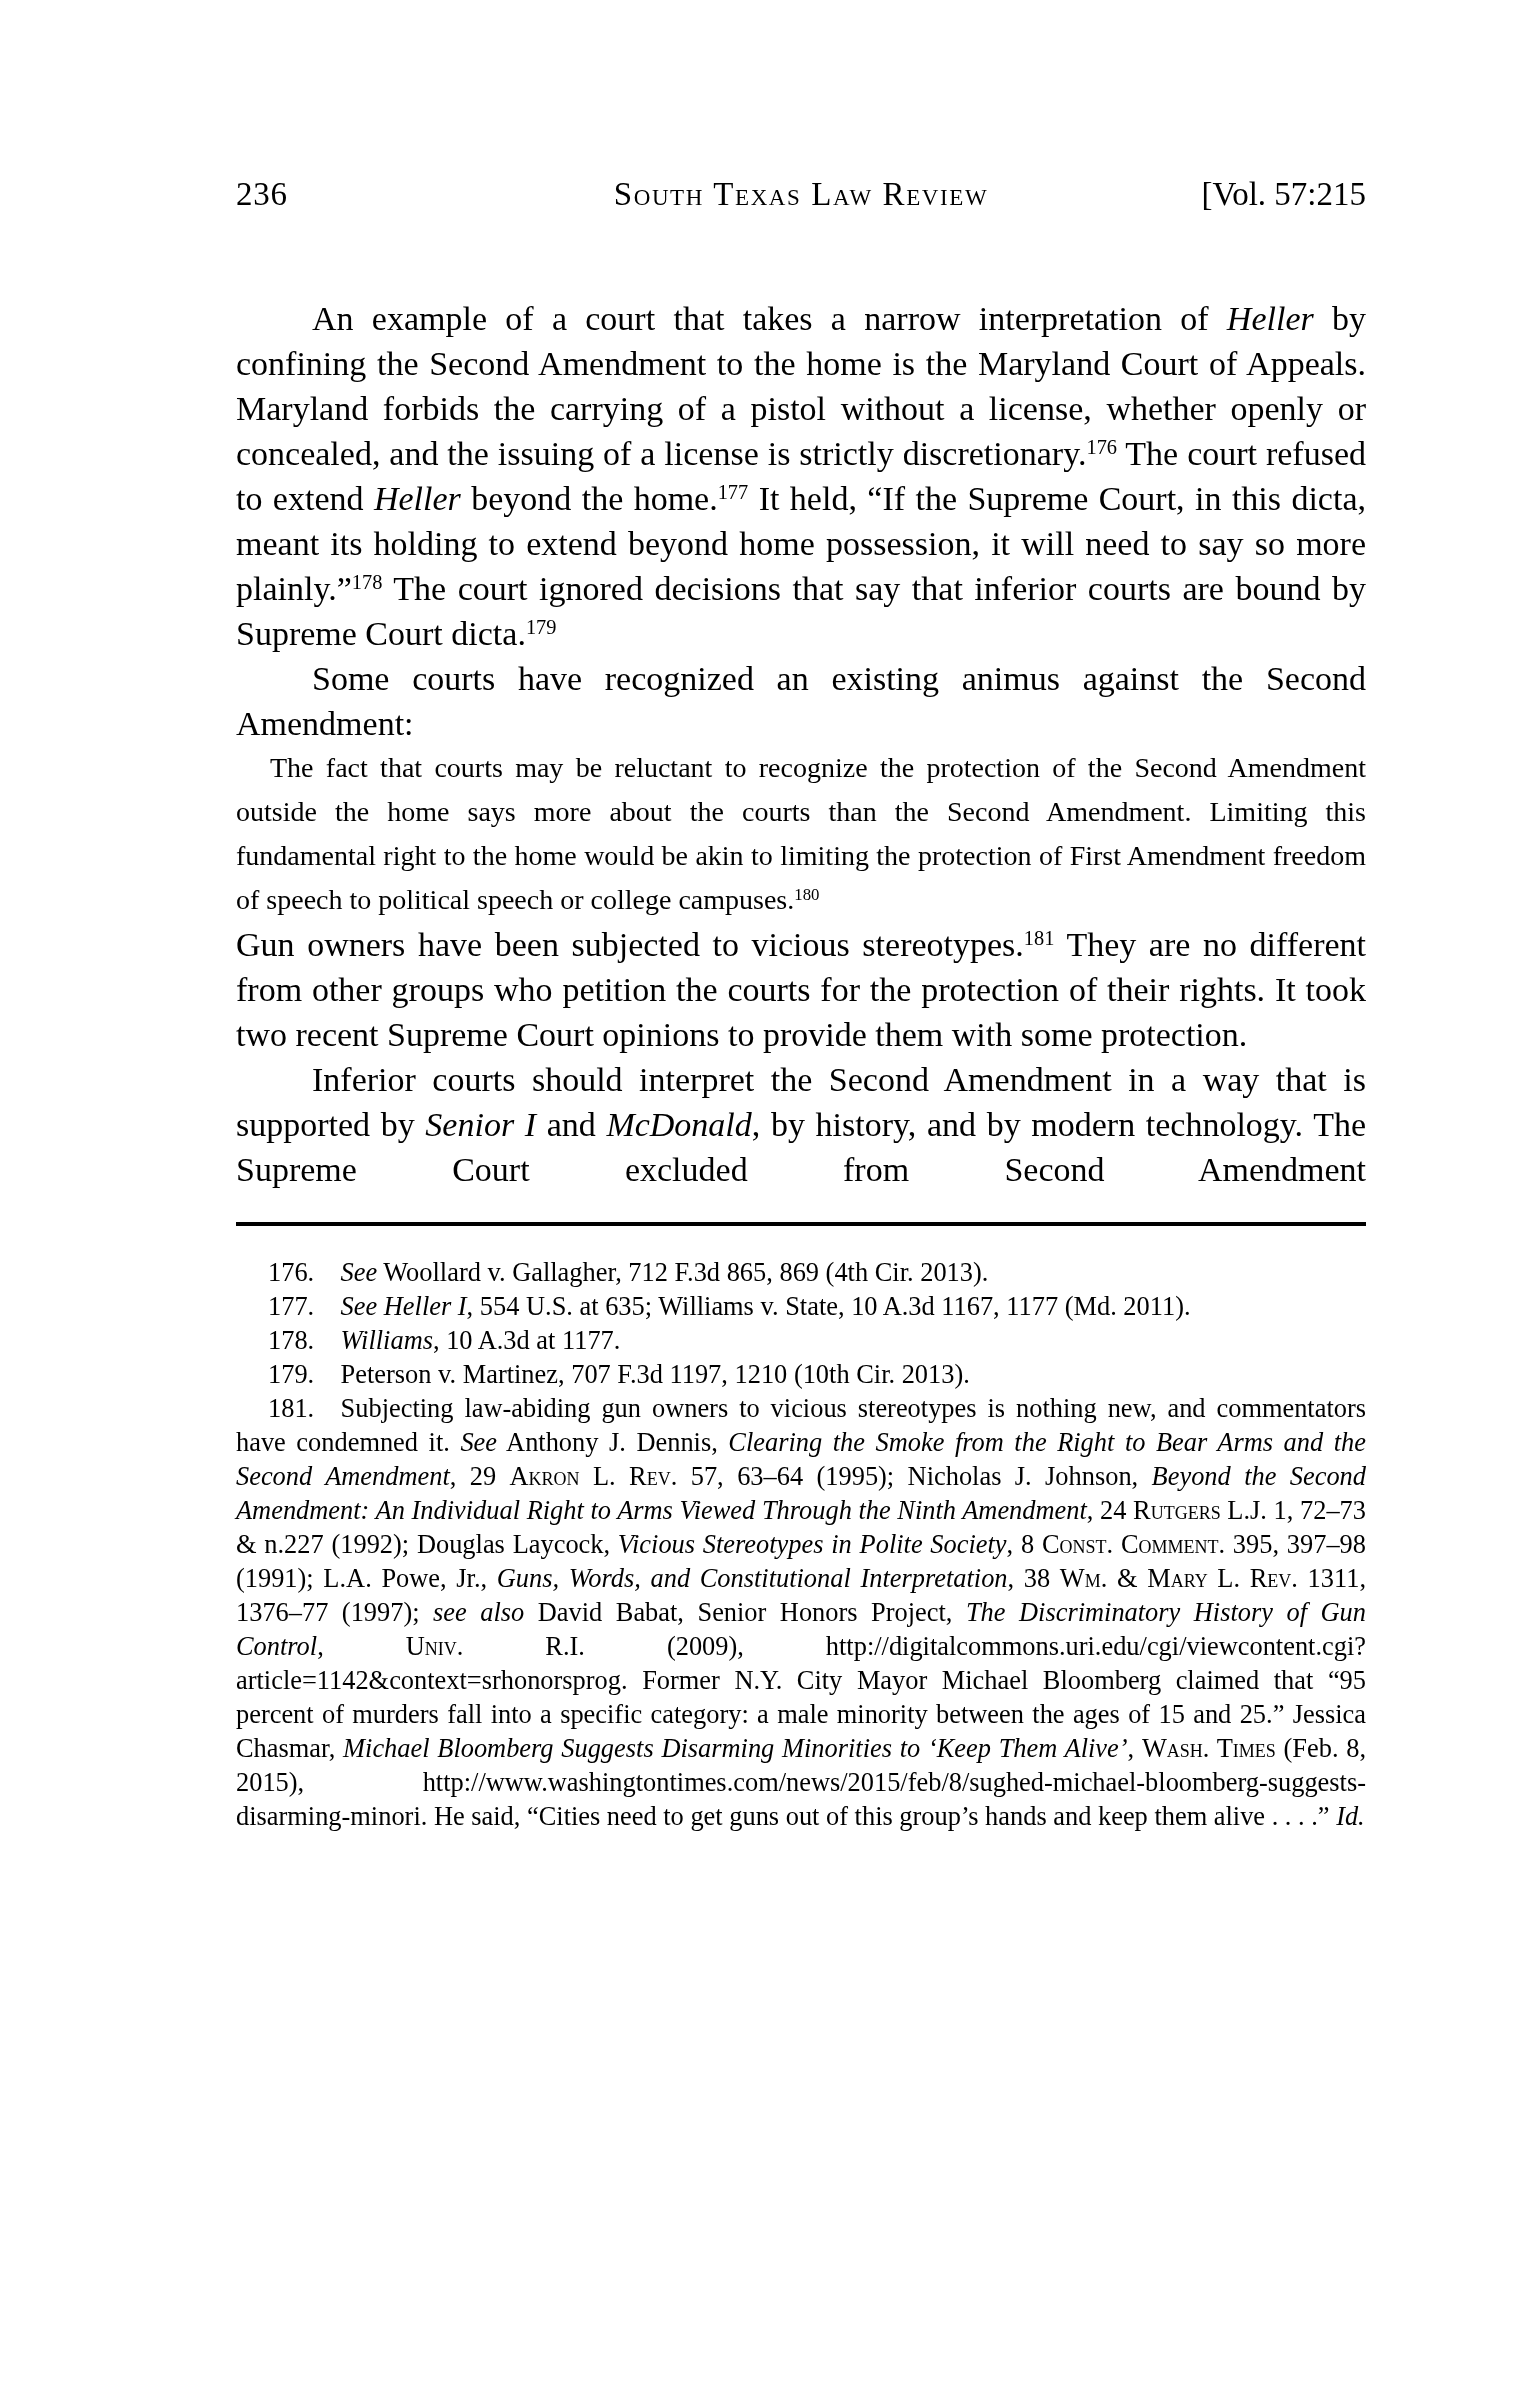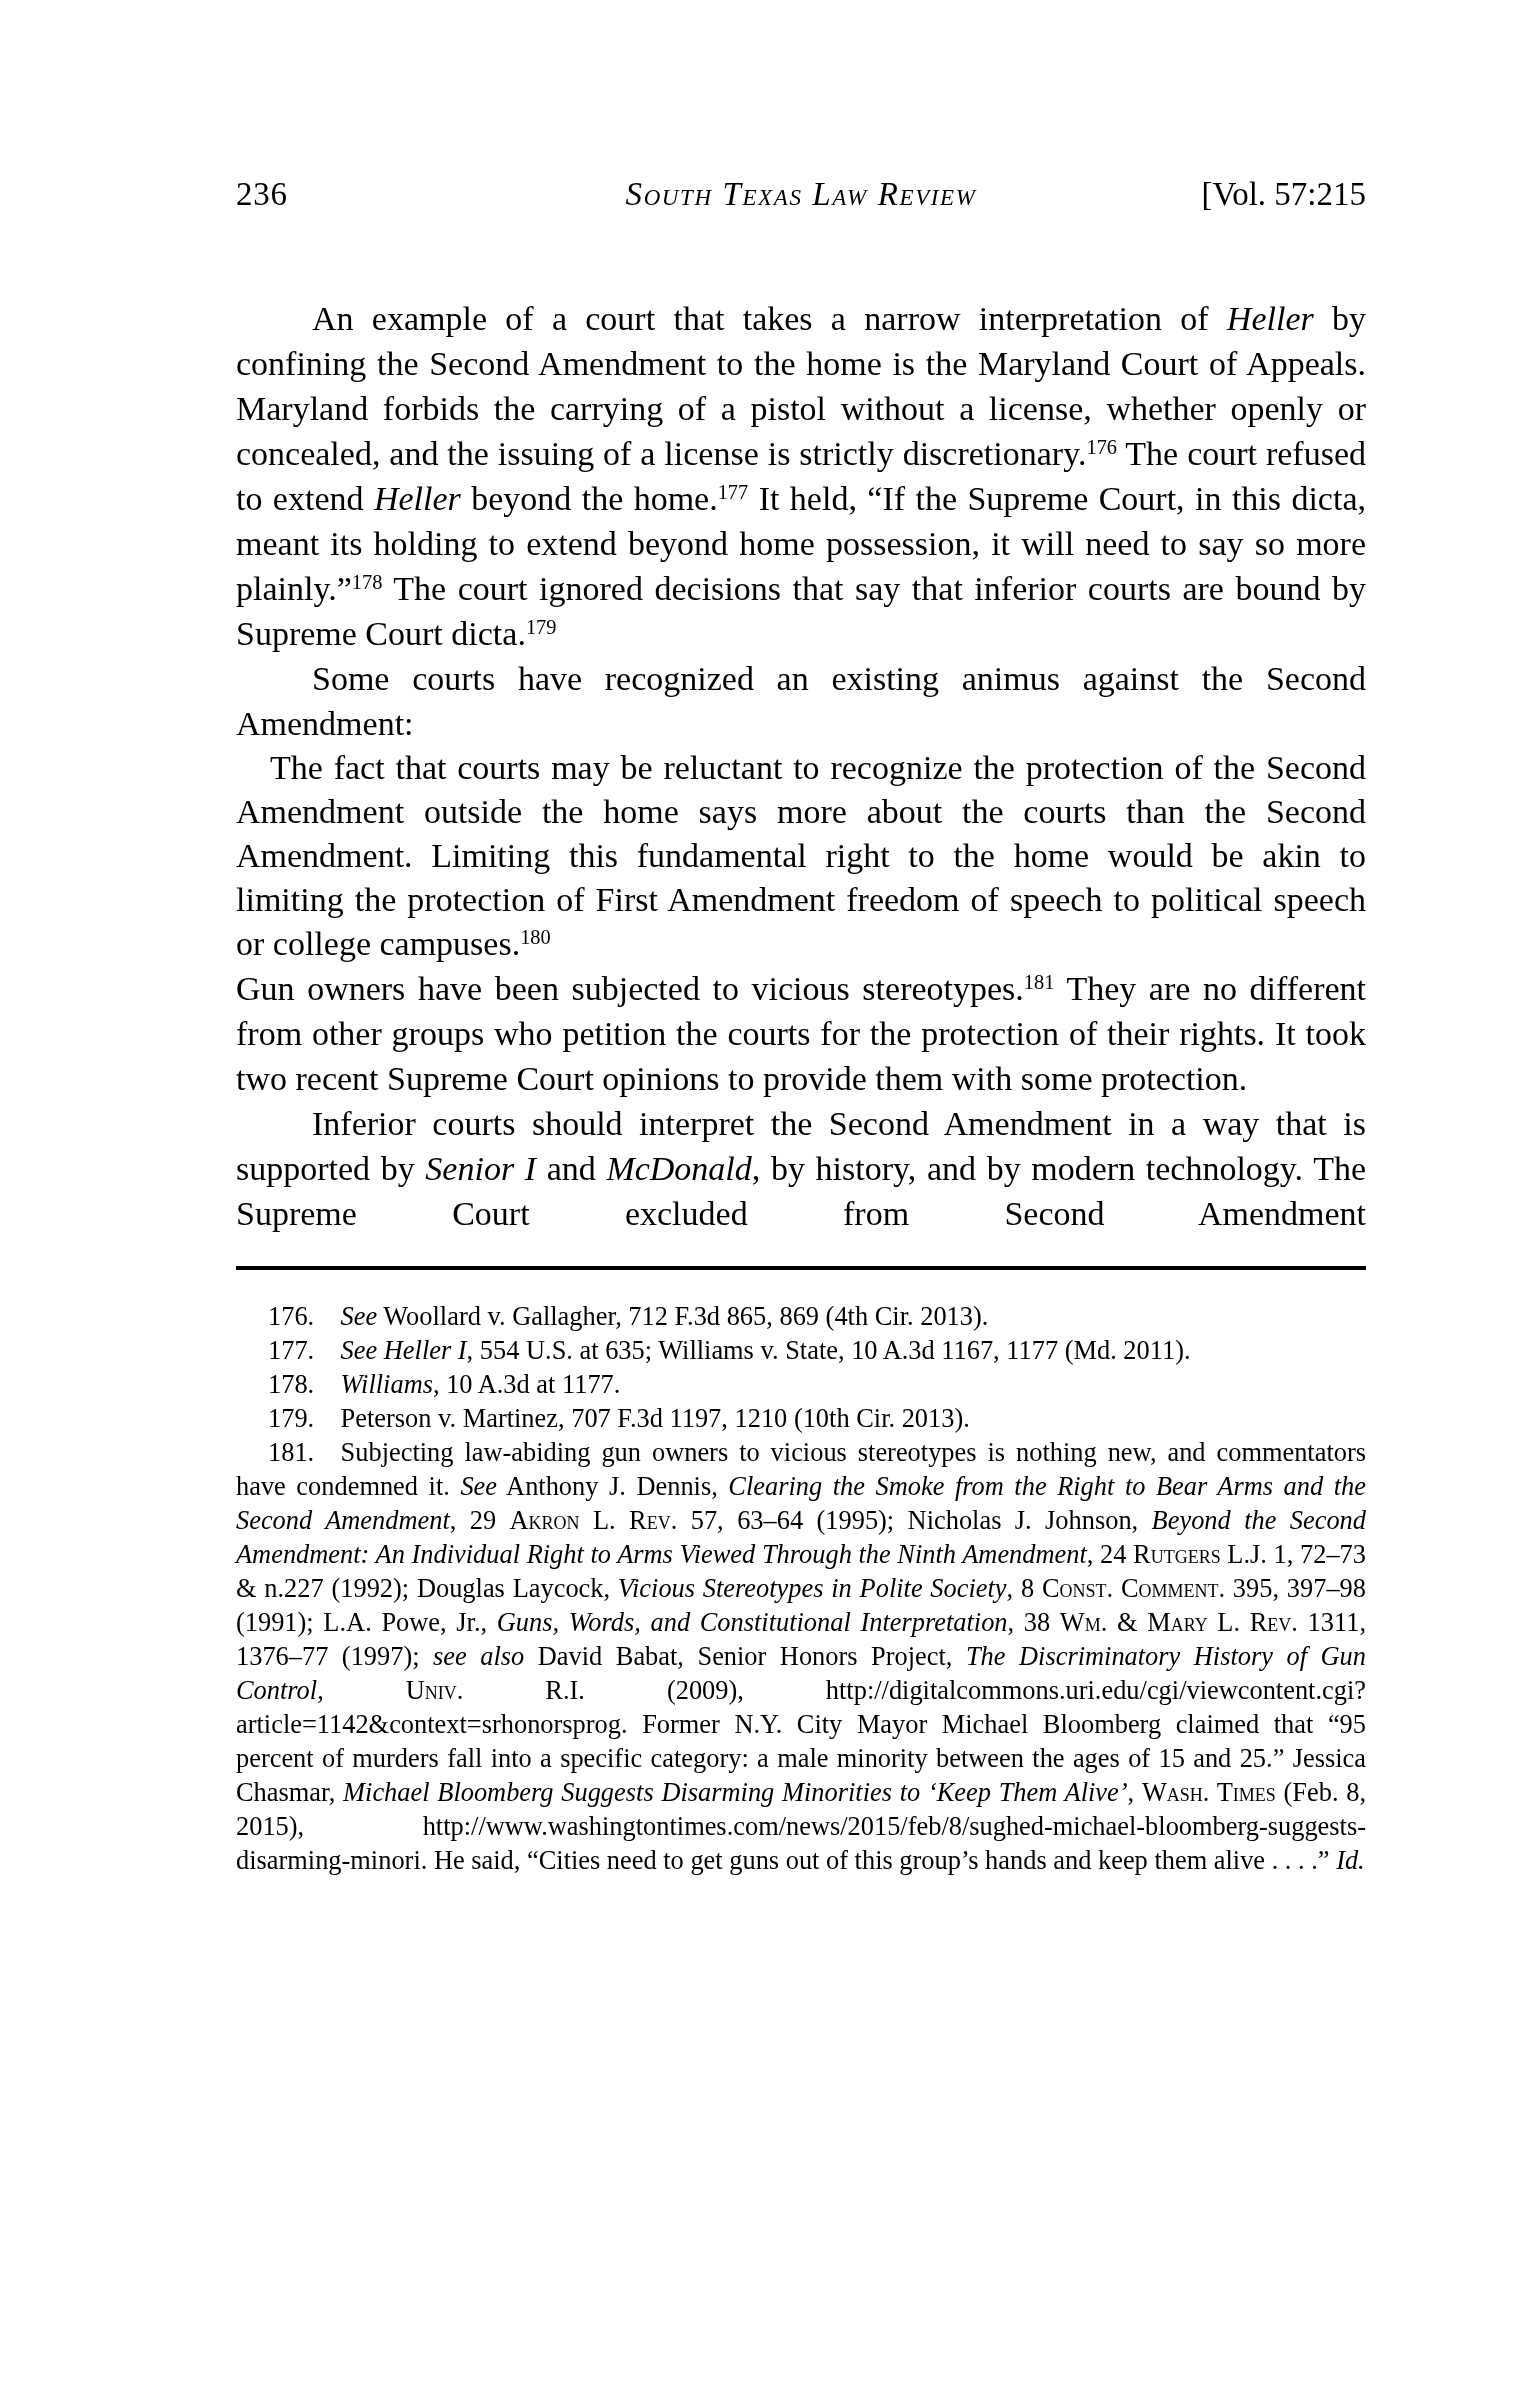--- a/index.html
+++ b/index.html
@@ -16,38 +16,37 @@
     display: grid;
     grid-template-columns: 1fr auto 1fr;
     align-items: baseline;
     margin-top: 175px;
     font-size: 33px;
     line-height: 38px;
   }
   .header .pgnum { justify-self: start; letter-spacing: 0.8px; }
   .header .journal {
     justify-self: center;
-    font-style: italic;
     font-variant: small-caps;
     letter-spacing: 1.6px;
   }
   .header .vol { justify-self: end; }
 
   .body-text {
     margin-top: 83px;
     font-size: 34px;
     line-height: 45px;
     text-align: justify;
   }
   .body-text p { margin: 0; }
   p.indent { text-indent: 76px; }
   p.cont-last { text-align-last: justify; }
   .quote {
     margin: 8px 69px 8px 70px;
-    font-size: 34px;
+    font-size: 28px;
     line-height: 44px;
     text-indent: 34px;
   }
 
   sup { font-size: 60%; line-height: 0; vertical-align: baseline; position: relative; top: -0.55em; }
   .it { font-style: italic; }
   .sc { font-variant: small-caps; margin-top: 39px; }
 
   .fnrule {
     margin-top: 30px;

